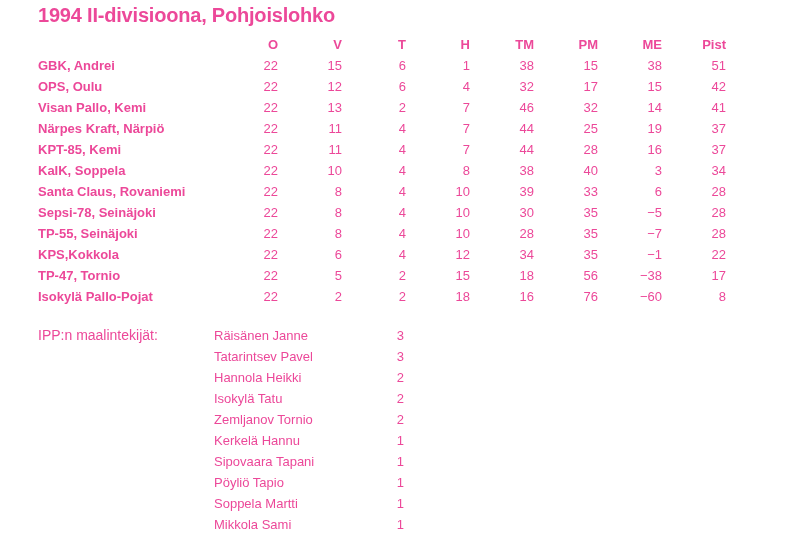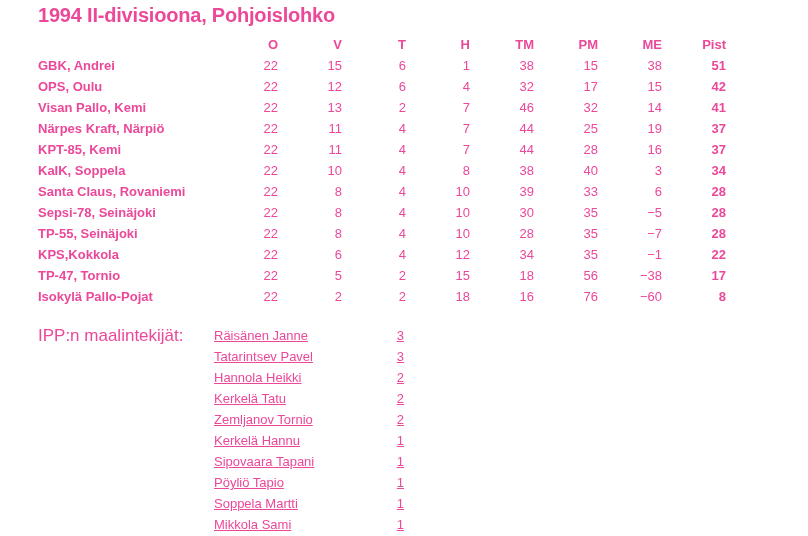--- a/index.html
+++ b/index.html
@@ -33,45 +33,44 @@
     grid-template-columns: 176px repeat(8, 64px);
     grid-auto-rows: 21px;
     font-size: 13px;
     line-height: 21px;
   }
   .trow { display: contents; }
   .cell { white-space: nowrap; }
   .cell.num { text-align: right; }
   .cell.team { font-weight: 700; text-align: left; }
   .thead .cell { font-weight: 700; }
-  .cell.pist { font-weight: 700; }
+  .cell.pist { font-weight: 400; }
   .scorers-section {
     position: absolute;
     left: 38px;
     top: 325px;
     width: 380px;
   }
   .scorers-label {
     position: absolute;
     left: 0;
     top: 0;
-    font-size: 17px;
+    font-size: 14px;
     line-height: 21px;
     white-space: nowrap;
   }
   .scorers-list {
     position: absolute;
     left: 176px;
     top: 0;
     display: grid;
     grid-template-columns: 160px 30px;
     grid-auto-rows: 21px;
     font-size: 13px;
     line-height: 21px;
-    text-decoration: underline;
   }
   .scorer-row { display: contents; }
   .scorer-name { white-space: nowrap; }
   .scorer-goals { text-align: right; }
 </style>
 </head>
 <body>
 
 <div class="sheet">
 
@@ -248,21 +247,21 @@
       <div class="scorer-name">Tatarintsev Pavel</div>
       <div class="scorer-goals">3</div>
     </div>
 
     <div class="scorer-row">
       <div class="scorer-name">Hannola Heikki</div>
       <div class="scorer-goals">2</div>
     </div>
 
     <div class="scorer-row">
-      <div class="scorer-name">Kerkelä Tatu</div>
+      <div class="scorer-name">Isokylä Tatu</div>
       <div class="scorer-goals">2</div>
     </div>
 
     <div class="scorer-row">
       <div class="scorer-name">Zemljanov Tornio</div>
       <div class="scorer-goals">2</div>
     </div>
 
     <div class="scorer-row">
       <div class="scorer-name">Kerkelä Hannu</div>

